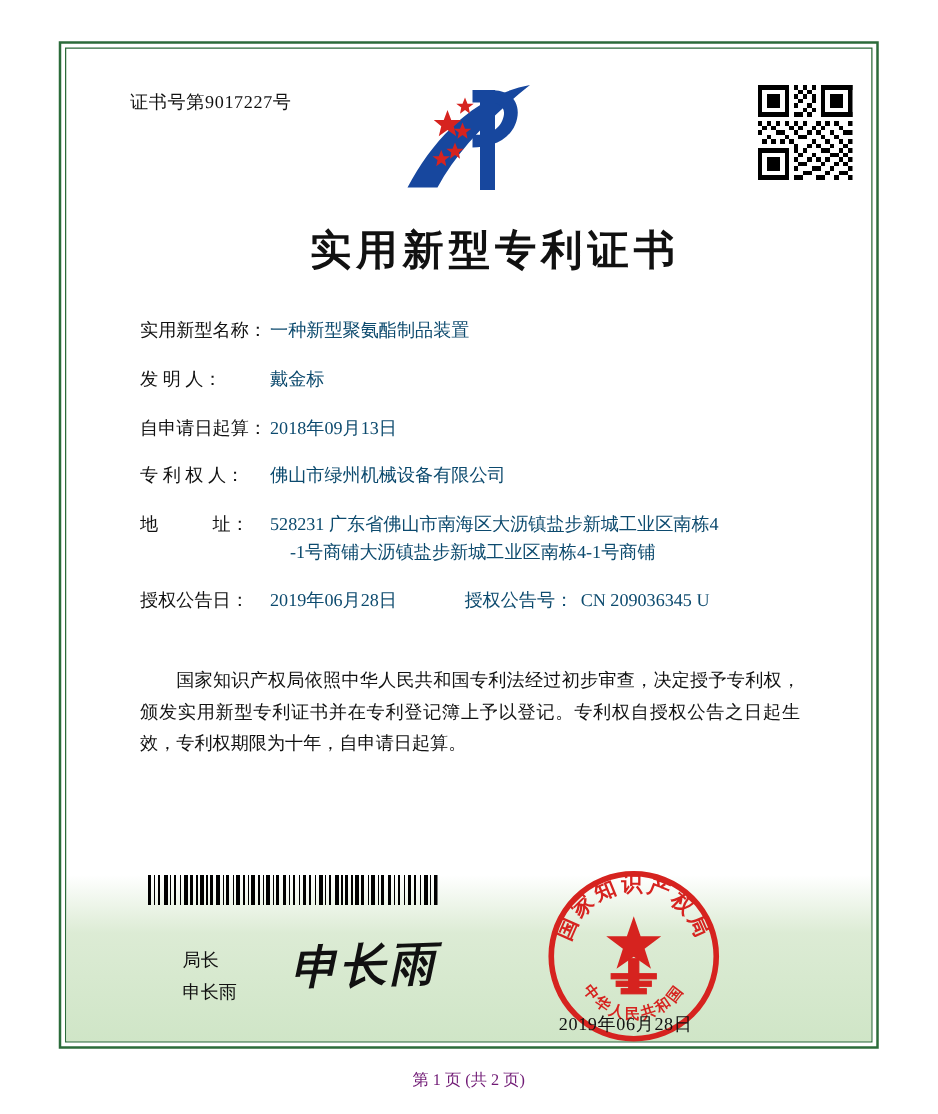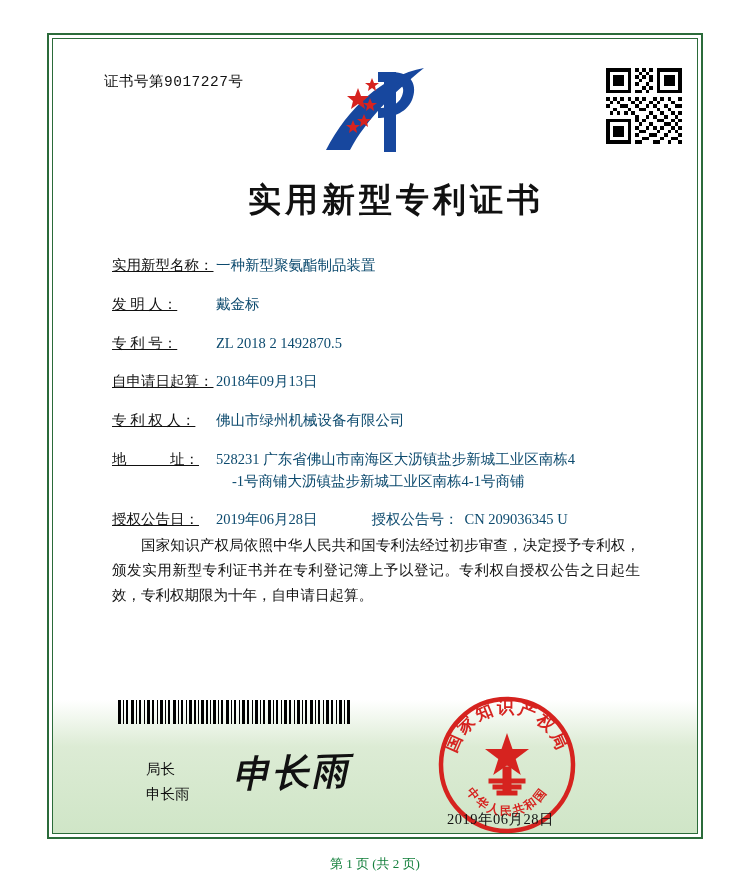--- a/index.html
+++ b/index.html
@@ -48,21 +48,20 @@
     height: 133px;
     background: linear-gradient(180deg, rgba(222,236,214,0.0) 0%, rgba(214,232,205,0.85) 35%, rgba(205,228,196,0.95) 100%);
   }
   .cert-no {
     position: absolute;
     left: 104px;
     top: 72px;
     font-size: 14.5px;
     letter-spacing: 0.5px;
     color: #111;
-    font-family: Liberation Mono, monospace;
   }
   
   .logo {
     position: absolute;
     left: 320px;
     top: 62px;
     width: 110px;
     height: 95px;
   }
   
@@ -99,21 +98,20 @@
   .field-row {
     display: flex;
     margin-bottom: 17px;
     align-items: flex-start;
   }
   .field-label {
     width: 104px;
     flex: 0 0 104px;
     white-space: pre;
     color: #111;
-    text-decoration: underline;
   }
   .field-value {
     flex: 1;
     color: #0c4a6e;
   }
   .field-value-2 {
     display: block;
     margin-left: 16px;
   }
   .row-two-col {
@@ -190,21 +188,21 @@
     letter-spacing: 0.5px;
   }
 
   .footer {
     position: absolute;
     left: 0;
     top: 855px;
     width: 750px;
     text-align: center;
     font-size: 13px;
-    color: #15803d;
+    color: #701a75;
   }
 </style>
 </head>
 <body>
 
 <div class="page">
 
   <div class="border-outer"></div>
   <div class="border-inner"></div>
   <div class="bottom-wash"></div>
@@ -354,24 +352,20 @@
   <div class="fields">
     <div class="field-row">
       <div class="field-label">实用新型名称：</div>
       <div class="field-value">一种新型聚氨酯制品装置</div>
     </div>
     <div class="field-row">
       <div class="field-label">发 明 人：</div>
       <div class="field-value">戴金标</div>
     </div>
     <div class="field-row">
-      <div class="field-label">专 利 号：</div>
-      <div class="field-value mono">ZL 2018 2 1492870.5</div>
-    </div>
-    <div class="field-row">
       <div class="field-label">自申请日起算：</div>
       <div class="field-value">2018年09月13日</div>
     </div>
     <div class="field-row">
       <div class="field-label">专 利 权 人：</div>
       <div class="field-value">佛山市绿州机械设备有限公司</div>
     </div>
     <div class="field-row">
       <div class="field-label">地　　　址：</div>
       <div class="field-value">

